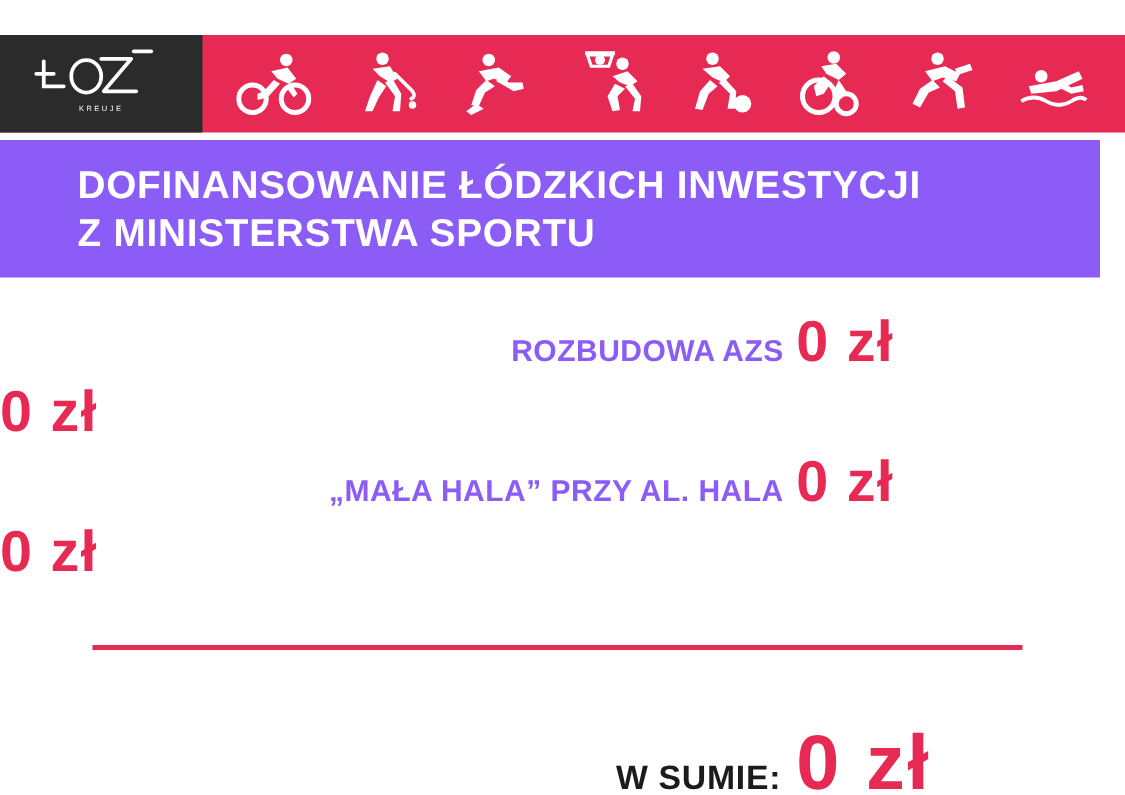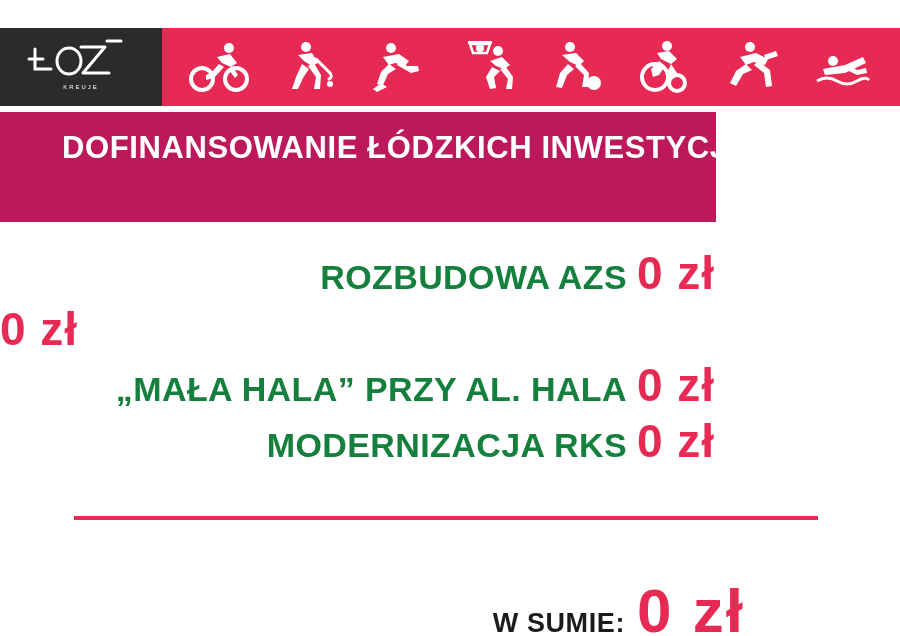--- a/index.html
+++ b/index.html
@@ -55,23 +55,23 @@
     align-items: center;
     justify-content: center;
   }
   .pictos svg { display: block; }
 
   
   .title-band {
     position: absolute;
     left: 0;
     top: 112px;
-    width: 716px;
+    width: 880px;
     height: 110px;
-    background: #be185d;
+    background: #8b5cf6;
     box-sizing: border-box;
     padding: 16px 0 12px 62px;
   }
   .title-band .line {
     color: #ffffff;
     font-weight: bold;
     font-size: 31px;
     letter-spacing: 0.6px;
     line-height: 39px;
     white-space: nowrap;
@@ -88,23 +88,23 @@
     display: flex;
     align-items: baseline;
     justify-content: flex-start;
     height: 56px;
   }
   .row .label {
     width: 637px;
     text-align: right;
     padding-right: 10px;
     box-sizing: border-box;
-    color: #15803d;
-    font-weight: bold;
-    font-size: 34px;
+    color: #8b5cf6;
+    font-weight: bold;
+    font-size: 24px;
     letter-spacing: 0.4px;
     white-space: nowrap;
     padding-left: 27px;
   }
   .row .value {
     color: #e62a54;
     font-weight: bold;
     font-size: 46px;
     letter-spacing: 1px;
     line-height: 46px;
@@ -270,40 +270,40 @@
             <path d="M6 42 Q16 36 26 42 Q36 48 46 42 Q54 37 58 41" fill="none" stroke="#ffffff" stroke-width="3"></path>
           </g>
         </svg>
       </span>
 
     </div>
   </div>
 
   <div class="title-band">
     <div class="line">DOFINANSOWANIE ŁÓDZKICH INWESTYCJI</div>
+    <div class="line">Z MINISTERSTWA SPORTU</div>
   </div>
 
   <div class="rows">
 
     <div class="row">
       <div class="label">ROZBUDOWA AZS</div>
       <div class="value">0 zł</div>
     </div>
 
     <div class="row">
       <div class="value">0 zł</div>
     </div>
 
     <div class="row">
       <div class="label">„MAŁA HALA”  PRZY AL. HALA</div>
       <div class="value">0 zł</div>
     </div>
 
     <div class="row">
-      <div class="label">MODERNIZACJA RKS</div>
       <div class="value">0 zł</div>
     </div>
 
   </div>
 
   <div class="divider"></div>
 
   <div class="total">
     <div class="label">W SUMIE:</div>
     <div class="value">0 zł</div>

